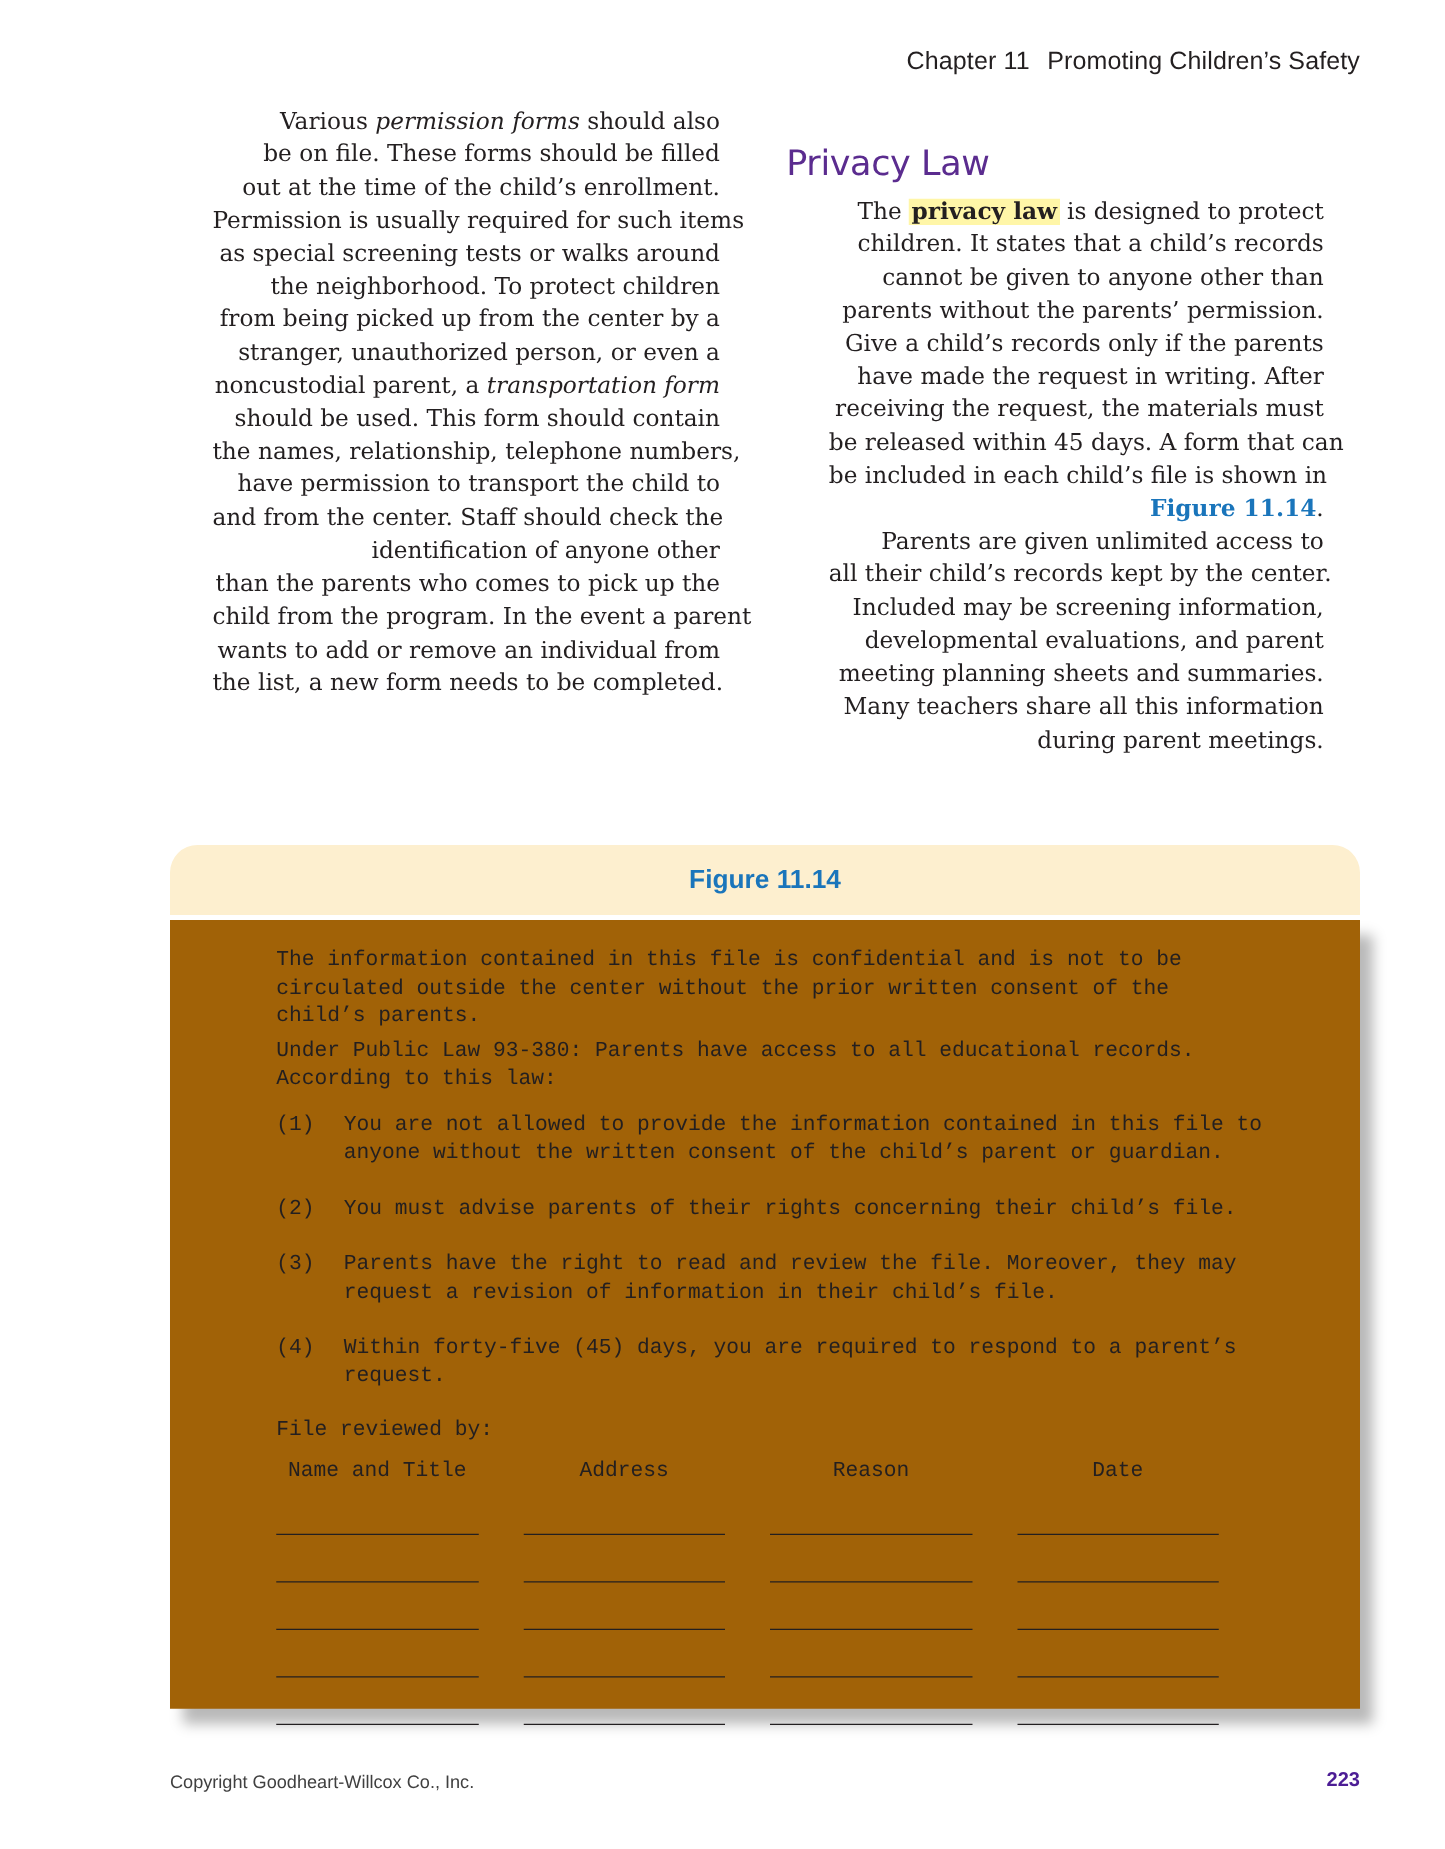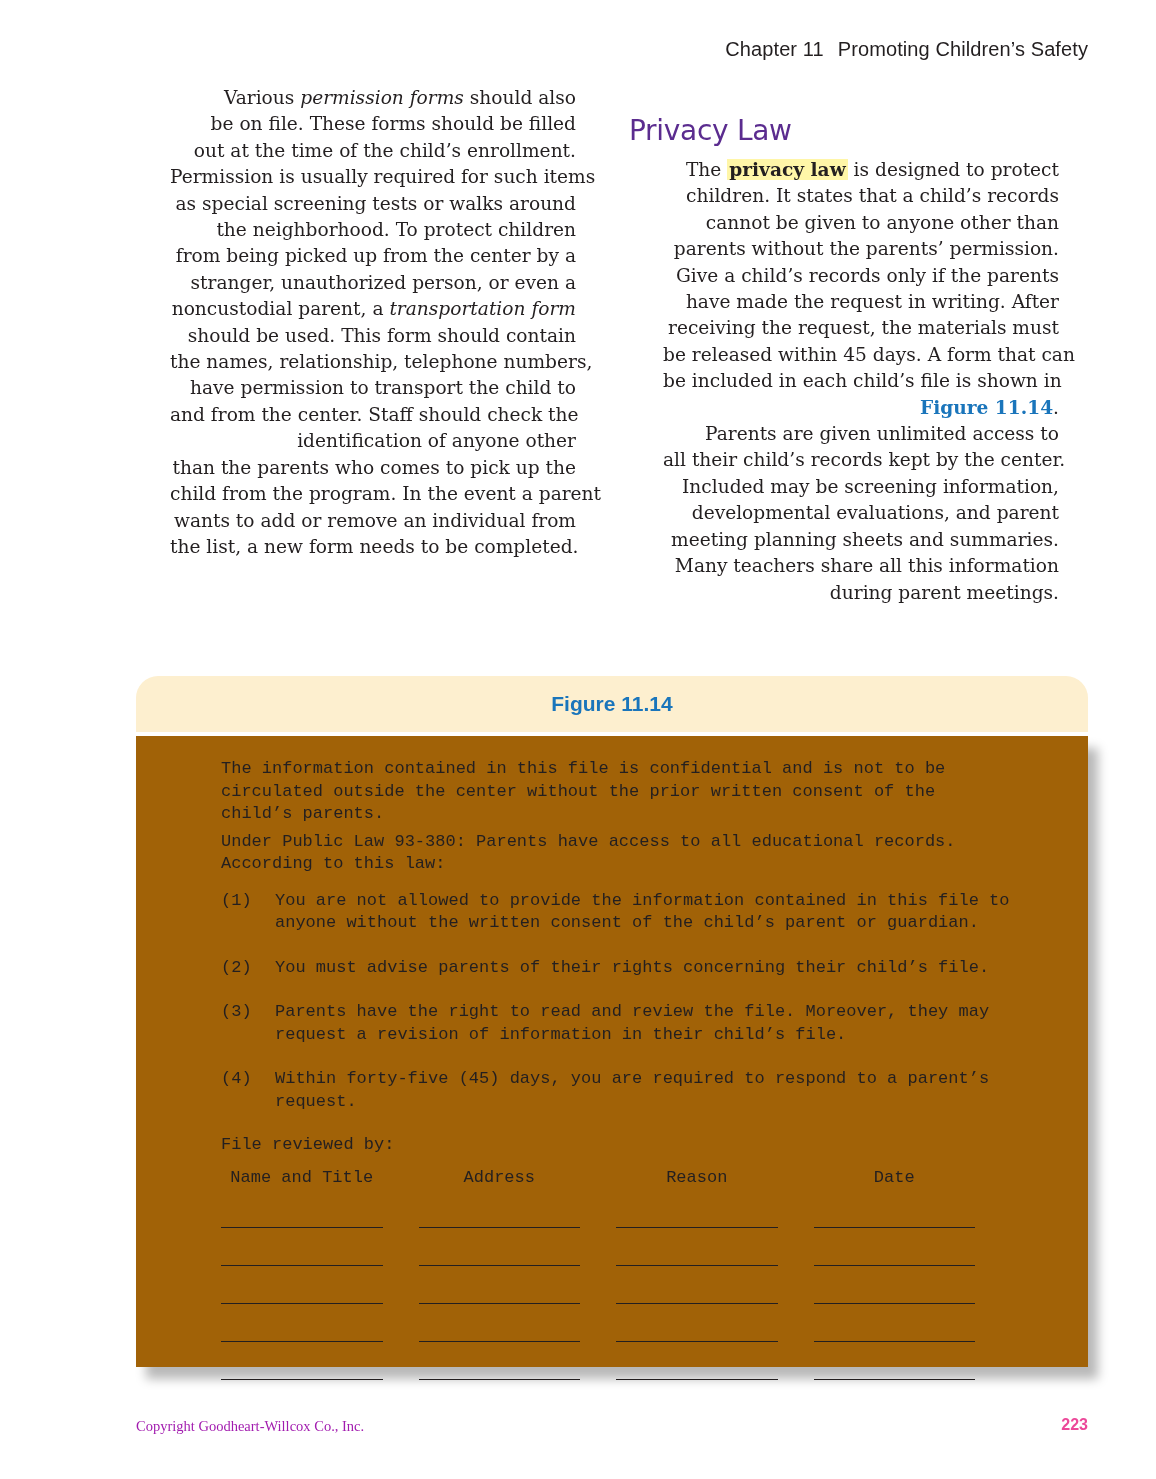--- a/index.html
+++ b/index.html
@@ -53,25 +53,25 @@
   .reviewed { margin-top: -1px !important; }
   .sig-table { position: absolute; left: 85px; top: 394px; width: 790px; margin-top: 37px; }
   .sig-headers { display: flex; }
   .sig-headers div, .sig-cell { width: 168px; margin-right: 36px; text-align: center; }
   .sig-row { display: flex; height: 38px; align-items: flex-end; }
   .sig-cell { height: 1px; border-bottom: 1.6px solid #231f20; }
   .sig-rows { margin-top: 0px; }
 
   .footer-left {
     position: absolute; left: 136px; top: 1418px;
-    font-family: Liberation Serif, serif; font-size: 14.5px; color: #a21caf;
+    font-family: Liberation Sans, sans-serif; font-size: 14.5px; color: #404040;
   }
   .footer-right {
     position: absolute; right: 68px; top: 1416px;
-    font-family: "Liberation Sans", sans-serif; font-size: 16px; font-weight: bold; color: #ec4899;
+    font-family: "Liberation Sans", sans-serif; font-size: 16px; font-weight: bold; color: #4c1d95;
   }
 </style>
 </head>
 <body>
 
 <div class="running-head">
   <span>Chapter 11</span><span class="sep"></span><span>Promoting Children’s Safety</span>
 </div>
 
 <div class="col col-left">

